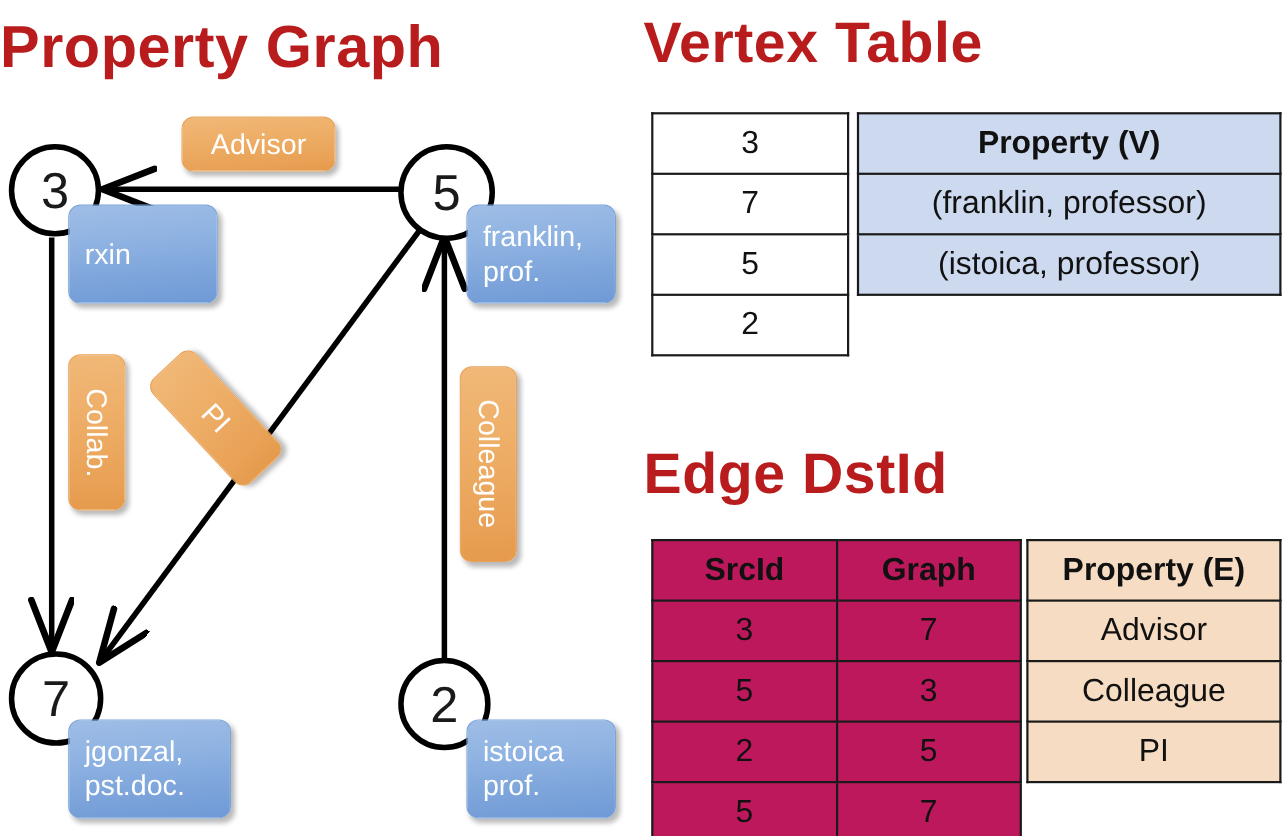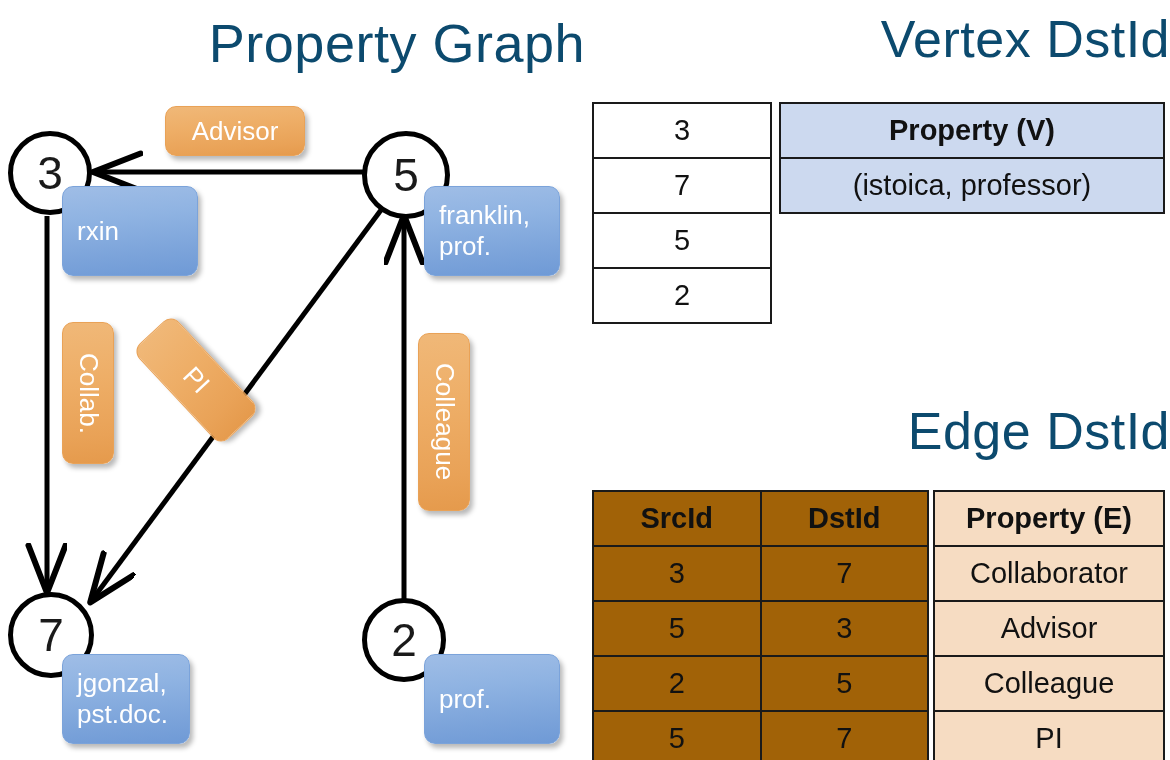--- a/index.html
+++ b/index.html
@@ -9,25 +9,25 @@
     font-family:"Liberation Sans", sans-serif;
     overflow:hidden;
     position:relative;
   }
   .stage{position:absolute;left:0;top:0;width:1170px;height:760px;}
 
   
   .title{
     position:absolute;
     font-family:"Liberation Sans", sans-serif;
-    font-weight:400;
-    color:#0c4a6e;
+    font-weight:700;
+    color:#b91c1c;
     letter-spacing:0.5px;
     white-space:nowrap;
-    text-align:right;
+    text-align:left;
   }
   #title-property-graph{left:0;top:12px;width:585px;font-size:54px;line-height:62px;}
   #title-vertex-table{left:585px;top:8px;width:585px;font-size:52px;line-height:62px;}
   #title-edge-table{left:585px;top:400px;width:585px;font-size:52px;line-height:62px;}
 
   
   #graph-panel{position:absolute;left:0;top:0;width:585px;height:760px;}
   #graph-edges{position:absolute;left:0;top:0;width:585px;height:760px;}
 
   .node{
@@ -96,32 +96,32 @@
   .tbl th{font-weight:700;}
 
   #vertex-id-table{left:592px;top:102px;width:180px;}
   #vertex-id-table td,#vertex-id-table th{height:53px;font-size:29px;background:#fff;}
   #vertex-id-table th{font-size:29px;}
 
   #vertex-prop-table{left:779px;top:102px;width:386px;}
   #vertex-prop-table td,#vertex-prop-table th{height:53px;font-size:29px;background:#ccd9ef;margin-left:33px;}
 
   #edge-src-dst-table{left:592px;top:490px;width:337px;}
-  #edge-src-dst-table td,#edge-src-dst-table th{height:53px;font-size:29px;background:#a16207;margin-left:32px;}
+  #edge-src-dst-table td,#edge-src-dst-table th{height:53px;font-size:29px;background:#be185d;margin-left:32px;}
 
   #edge-prop-table{left:933px;top:490px;width:232px;}
   #edge-prop-table td,#edge-prop-table th{height:53px;font-size:29px;background:#f6dcc2;margin-left:20px;}
 </style>
 </head>
 <body>
 
 <div class="stage">
 
   <div class="title" id="title-property-graph">Property Graph</div>
-  <div class="title" id="title-vertex-table">Vertex DstId</div>
+  <div class="title" id="title-vertex-table">Vertex Table</div>
   <div class="title" id="title-edge-table">Edge DstId</div>
 
   <div id="graph-panel">
 
     <svg id="graph-edges" viewBox="0 0 585 760">
       <defs>
         <marker id="arrowhead" markerWidth="11" markerHeight="11" refX="9.4" refY="4.0" orient="auto" markerUnits="strokeWidth">
           <path d="M0.5,0.3 L10,4.0 L0.5,7.7" fill="none" stroke="#000" stroke-width="1.2" stroke-linecap="round" stroke-linejoin="round"></path>
         </marker>
       </defs>
@@ -142,26 +142,27 @@
 
     <div class="prop-box vertex" id="prop-rxin" style="left:62px;top:186px;width:136px;height:90px;">
       <div>rxin</div>
     </div>
 
     <div class="prop-box vertex" id="prop-franklin" style="left:424px;top:186px;width:136px;height:90px;">
       <div>franklin,</div>
       <div>prof.</div>
     </div>
 
-    <div class="prop-box vertex" id="prop-jgonzal" style="left:62px;top:654px;width:128px;height:90px;">
+    <div class="prop-box vertex" id="prop-jgonzal" style="left:62px;top:654px;width:148px;height:90px;">
       <div>jgonzal,</div>
       <div>pst.doc.</div>
     </div>
 
     <div class="prop-box vertex" id="prop-istoica" style="left:424px;top:654px;width:136px;height:90px;">
+      <div>istoica</div>
       <div>prof.</div>
     </div>
 
     <div class="prop-box edge horiz" id="label-advisor" style="left:165px;top:106px;width:140px;height:50px;">
       <span>Advisor</span>
     </div>
 
     <div class="prop-box edge" id="label-collab" style="left:62px;top:322px;width:52px;height:142px;">
       <span class="vrot">Collab.</span>
     </div>
@@ -191,30 +192,33 @@
         </tr>
     </tbody>
   </table>
 
   <table class="tbl" id="vertex-prop-table">
     <tbody>
       <tr>
         <th>Property (V)</th>
       </tr>
       <tr>
+          <td>(franklin, professor)</td>
+        </tr>
+      <tr>
           <td>(istoica, professor)</td>
         </tr>
     </tbody>
   </table>
 
   <table class="tbl" id="edge-src-dst-table">
     <tbody>
       <tr>
         <th style="width:50%">SrcId</th>
-        <th style="width:50%">DstId</th>
+        <th style="width:50%">Graph</th>
       </tr>
       <tr>
         <td>3</td>
         <td>7</td>
       </tr>
       <tr>
         <td>5</td>
         <td>3</td>
       </tr>
       <tr>
@@ -227,23 +231,20 @@
       </tr>
     </tbody>
   </table>
 
   <table class="tbl" id="edge-prop-table">
     <tbody>
       <tr>
         <th>Property (E)</th>
       </tr>
       <tr>
-          <td>Collaborator</td>
-        </tr>
-      <tr>
           <td>Advisor</td>
         </tr>
       <tr>
           <td>Colleague</td>
         </tr>
       <tr>
           <td>PI</td>
         </tr>
     </tbody>
   </table>

